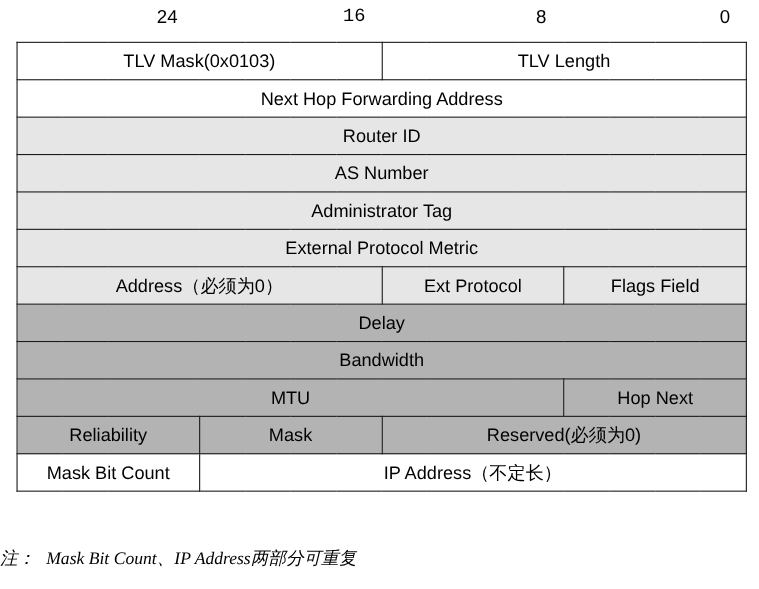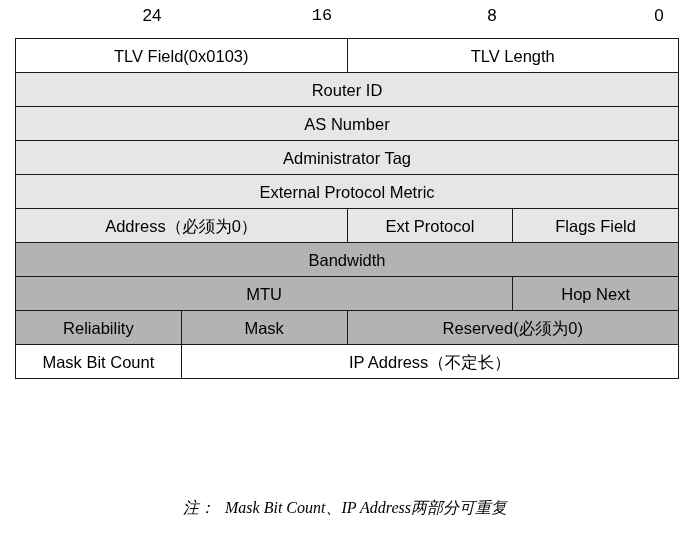--- a/index.html
+++ b/index.html
@@ -62,21 +62,20 @@
   .r-white   td { background: #ffffff; }
   .r-light   td { background: #e6e6e6; margin-top: 17px; }
   .r-dark    td { background: #b3b3b3; }
 
   
   .note {
     position: absolute;
     left: 0;
     top: 498px;
     width: 690px;
-    text-align: center;
     font-family: "Liberation Serif", serif;
     font-style: italic;
     font-size: 16px;
     color: #000;
   }
   .note .note-label { margin-right: 10px; }
 </style>
 </head>
 <body>
 
@@ -103,39 +102,45 @@
         <col>
         <col>
         <col>
         <col>
         <col>
         <col>
         <col>
     </colgroup>
     <tbody>
         <tr class="r-white">
-          <td colspan="8">TLV Field(0x0103)</td>
+          <td colspan="8">TLV Mask(0x0103)</td>
           <td colspan="8">TLV Length</td>
+        </tr>
+        <tr class="r-white">
+          <td colspan="16">Next Hop Forwarding Address</td>
         </tr>
         <tr class="r-light">
           <td colspan="16">Router ID</td>
         </tr>
         <tr class="r-light">
           <td colspan="16">AS Number</td>
         </tr>
         <tr class="r-light">
           <td colspan="16">Administrator Tag</td>
         </tr>
         <tr class="r-light">
           <td colspan="16">External Protocol Metric</td>
         </tr>
         <tr class="r-light">
           <td colspan="8">Address（必须为0）</td>
           <td colspan="4">Ext Protocol</td>
           <td colspan="4">Flags Field</td>
+        </tr>
+        <tr class="r-dark">
+          <td colspan="16">Delay</td>
         </tr>
         <tr class="r-dark">
           <td colspan="16">Bandwidth</td>
         </tr>
         <tr class="r-dark">
           <td colspan="12">MTU</td>
           <td colspan="4">Hop Next</td>
         </tr>
         <tr class="r-dark">
           <td colspan="4">Reliability</td>

